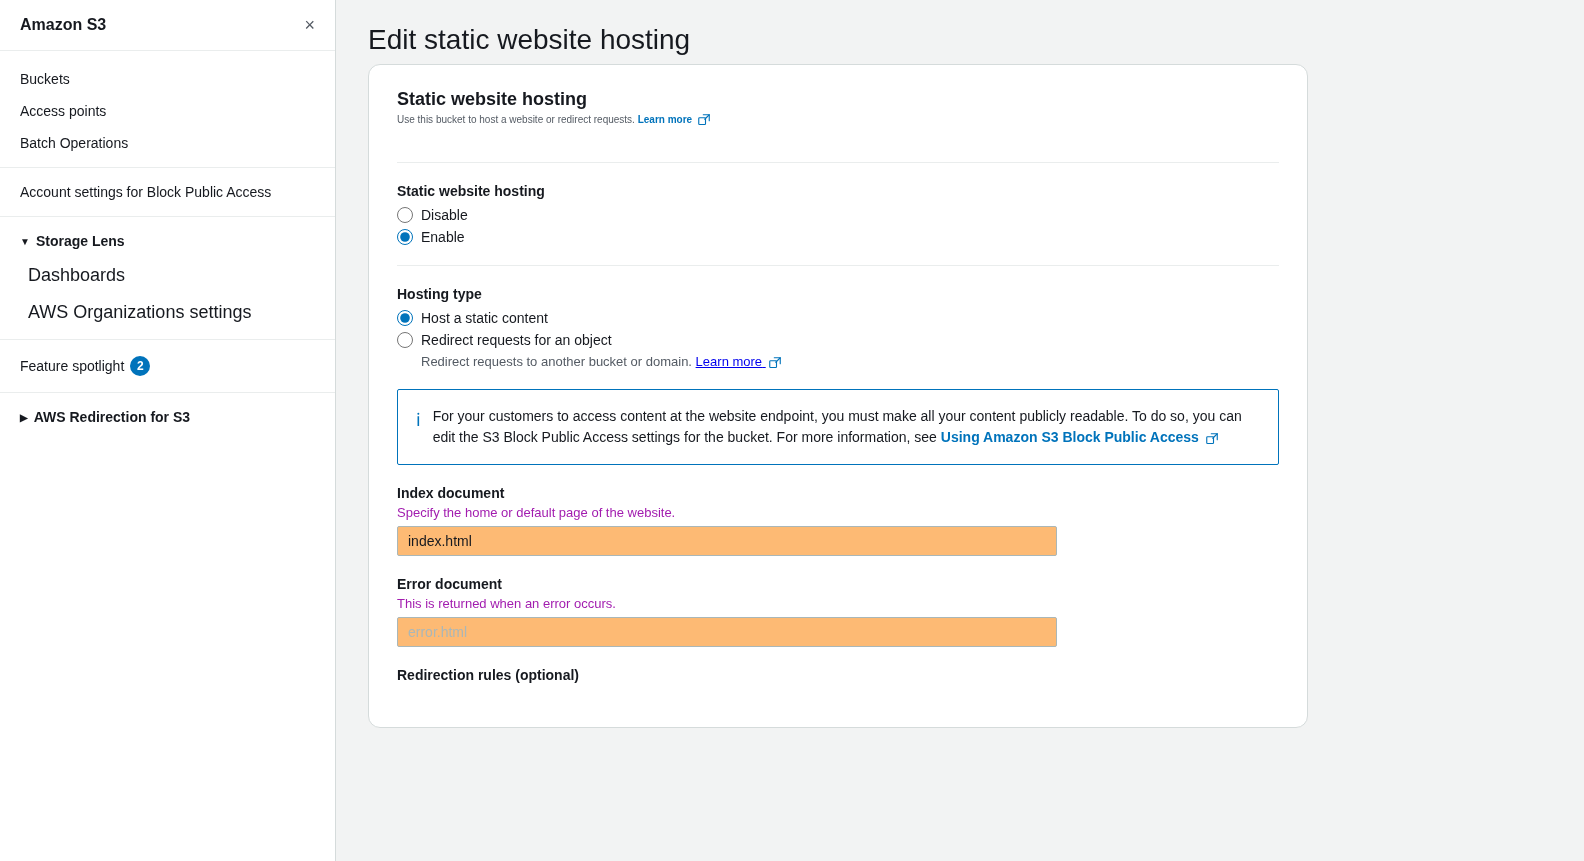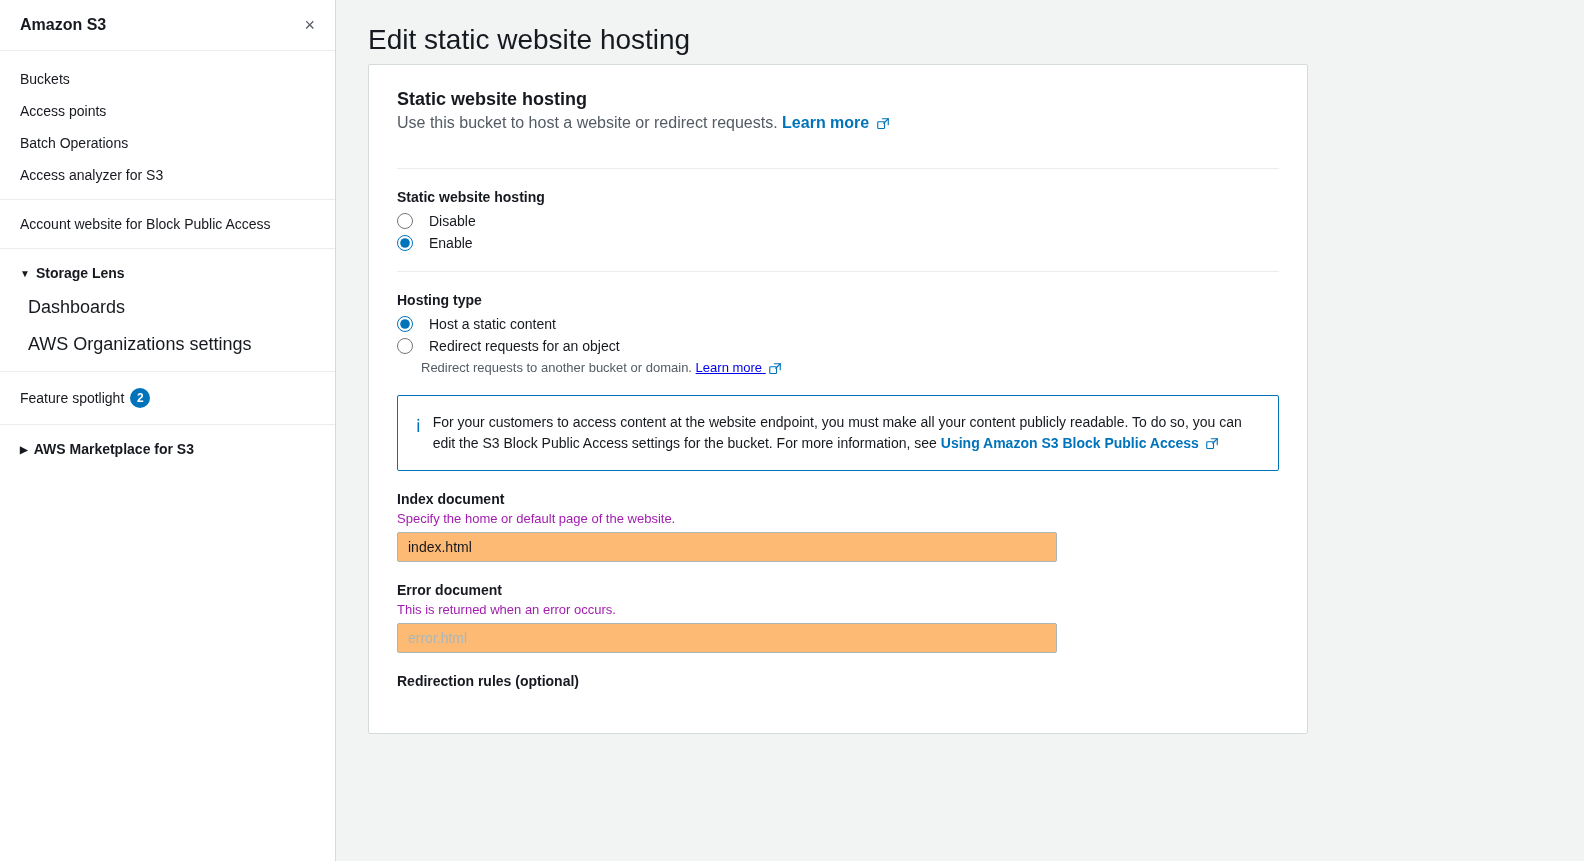--- a/index.html
+++ b/index.html
@@ -102,32 +102,32 @@
     }
     .page-title {
       font-size: 28px;
       font-weight: 400;
       color: #16191f;
       margin-bottom: 8px;
     }
     .card {
       background: #fff;
       border: 1px solid #d5dbdb;
-      border-radius: 2px;
+      border-radius: 12px;
       padding: 24px 28px;
       max-width: 940px;
     }
     .section-title {
       font-size: 18px;
       font-weight: 700;
       color: #16191f;
       margin-bottom: 4px;
     }
     .section-desc {
-      font-size: 16px;
+      font-size: 10px;
       color: #545b64;
       margin-bottom: 36px;
     }
     .section-desc a {
       color: #0073bb;
       text-decoration: none;
       font-weight: 700;
     }
     .external-icon {
       display: inline-block;
@@ -149,21 +149,21 @@
     .form-label-main {
       font-size: 14px;
       font-weight: 700;
       color: #16191f;
       margin-bottom: 8px;
       display: block;
     }
     .radio-option {
       display: flex;
       align-items: center;
-      gap: 16px;
+      gap: 8px;
       margin-bottom: 6px;
       cursor: pointer;
     }
     .radio-option input[type="radio"] {
       width: 16px;
       height: 16px;
       accent-color: #0073bb;
       cursor: pointer;
     }
     .radio-option label {
@@ -241,25 +241,24 @@
 
 <div class="sidebar">
   <div class="sidebar-header">
     <span class="sidebar-title">Amazon S3</span>
     <button class="sidebar-close">×</button>
   </div>
   <nav class="sidebar-nav">
     <a class="sidebar-nav-item">Buckets</a>
     <a class="sidebar-nav-item">Access points</a>
     <a class="sidebar-nav-item">Batch Operations</a>
-    <a class="sidebar-nav-item">Access analyzer for S3</a>
 
     <hr class="sidebar-divider">
 
-    <a class="sidebar-nav-item">Account website for Block Public Access</a>
+    <a class="sidebar-nav-item">Account settings for Block Public Access</a>
 
     <hr class="sidebar-divider">
 
     <div class="sidebar-section-header">
       <span class="chevron">▼</span>
       <span>Storage Lens</span>
     </div>
     <a class="sidebar-sub-item">Dashboards</a>
     <a class="sidebar-sub-item">AWS Organizations settings</a>
 
@@ -267,21 +266,21 @@
 
     <div class="sidebar-nav-item" style="display:flex;align-items:center;">
       <span>Feature spotlight</span>
       <span class="sidebar-badge">2</span>
     </div>
 
     <hr class="sidebar-divider">
 
     <div class="sidebar-section-header">
       <span class="chevron">▶</span>
-      <span>AWS Marketplace for S3</span>
+      <span>AWS Redirection for S3</span>
     </div>
   </nav>
 </div>
 
 <div class="main">
   <h1 class="page-title">Edit static website hosting</h1>
 
   <div class="card">
 
     <div>

